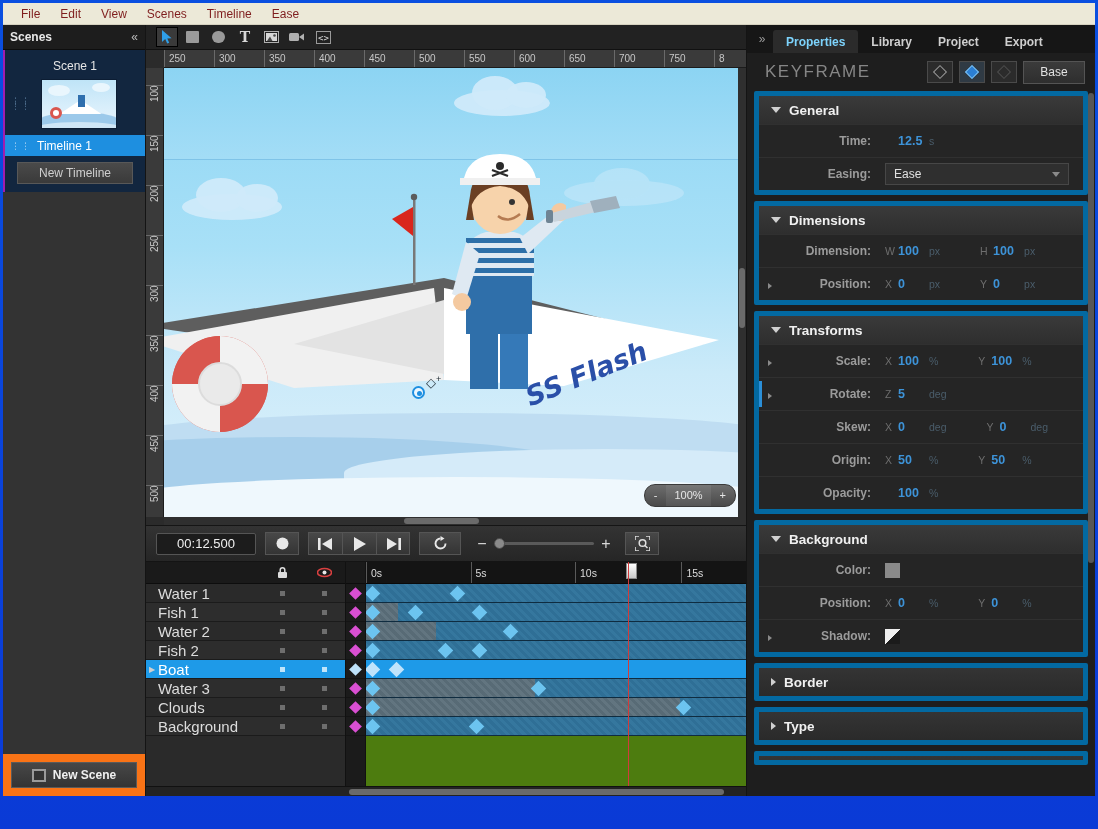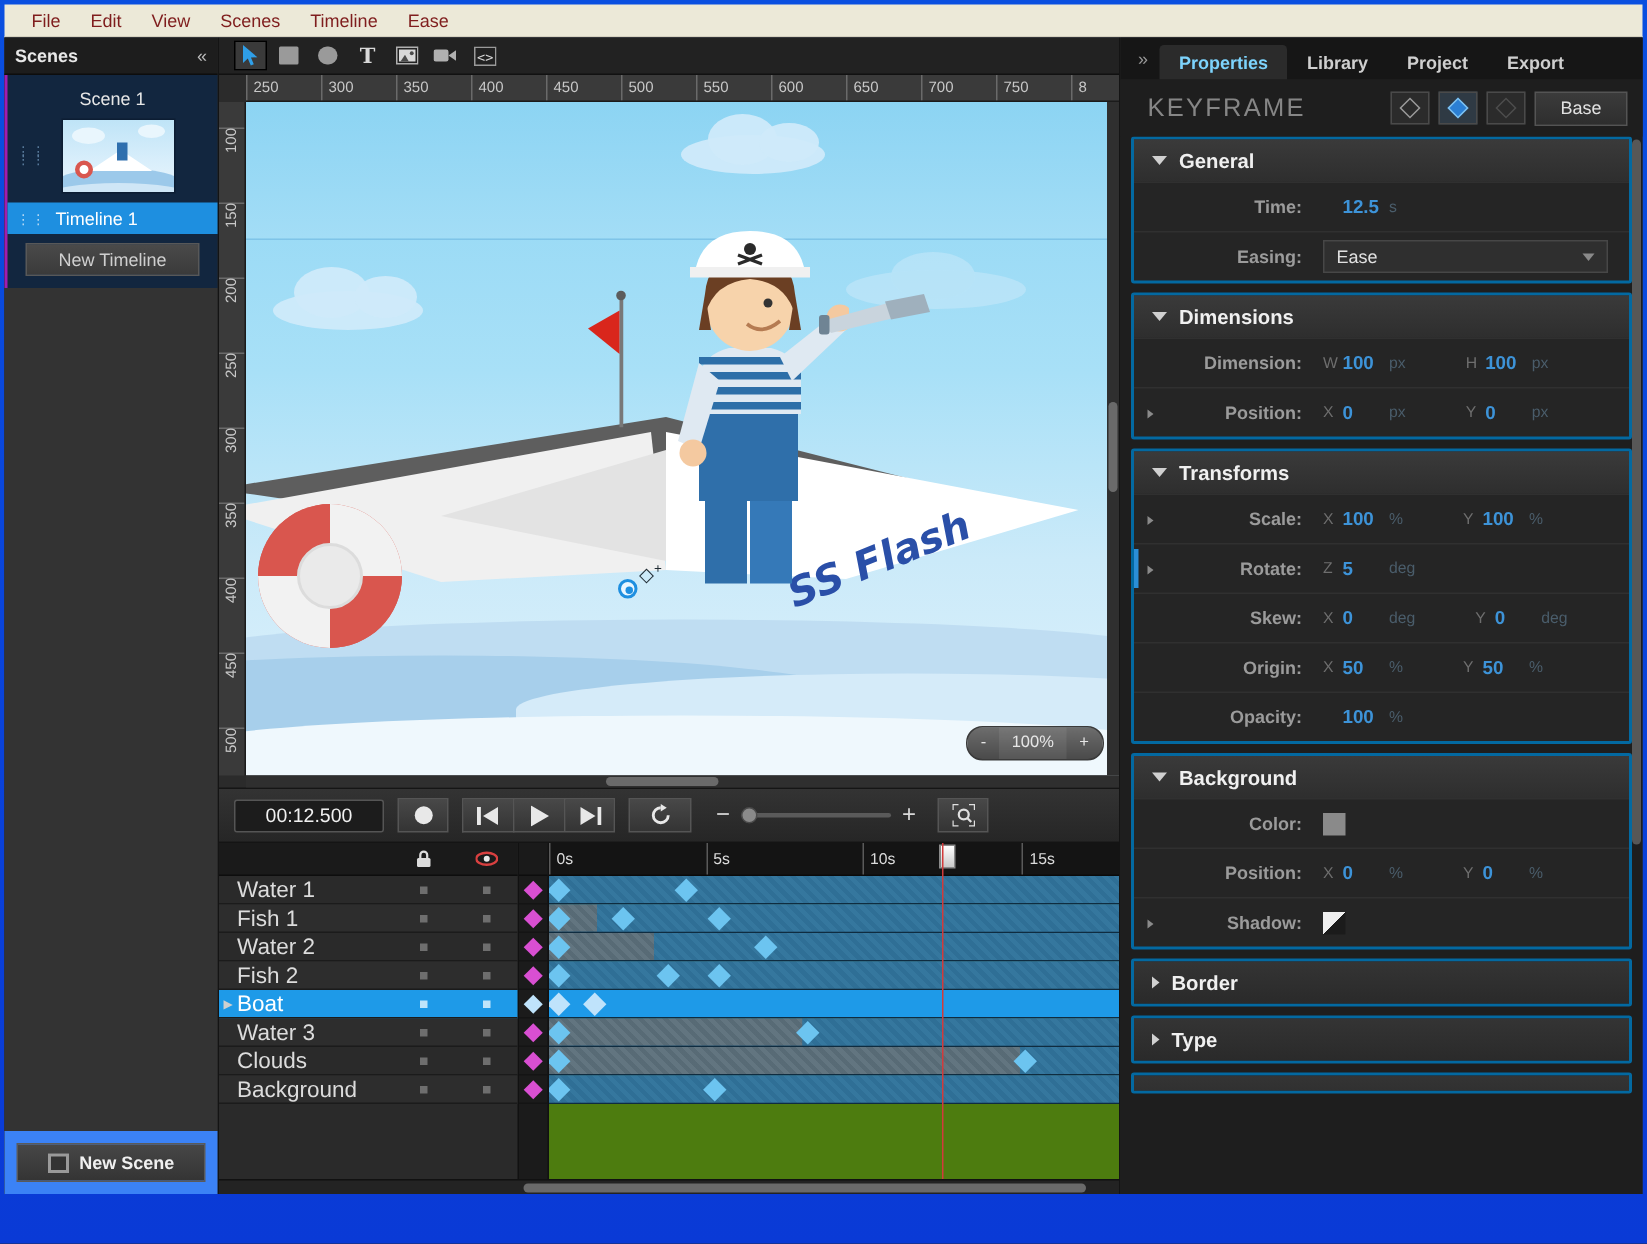--- a/index.html
+++ b/index.html
@@ -61,21 +61,21 @@
   .thumb .t-ring{position:absolute;left:8px;top:27px;width:12px;height:12px;border-radius:50%;
            border:3px solid #d9564e;background:#fff;}
   .tl-item { margin-top:6px; height:21px; display:flex; align-items:center;
              background:#1e8fe0; padding-left:6px; }
   .tl-item .grip2 { color:#bcdcf5; font-size:9px; letter-spacing:1px; margin-right:6px; }
   .tl-item span.n { color:#fff; font-size:12px; }
   .new-tl { margin:6px 12px 4px; height:22px; border:1px solid #585858;
             background:linear-gradient(#4a4a4a,#3a3a3a); color:#cfcfcf; font-size:12px;
             display:flex; align-items:center; justify-content:center; cursor:pointer; }
   .scenes-spacer { flex:1; background:#333; }
-  .new-scene-wrap { padding:8px; background:#3b82f6;text-align:right; }
+  .new-scene-wrap { padding:8px; background:#f97316;text-align:right; }
   .new-scene { height:26px; border:1px solid #5a5a5a; background:linear-gradient(#474747,#343434);
             display:flex; align-items:center; justify-content:center; gap:7px; cursor:pointer; }
   .new-scene .sq { width:14px; height:13px; border:2px solid #9a9a9a; background:#333; }
   .new-scene span { color:#f0f0f0; font-size:12px; font-weight:bold; }
   
   .center { flex:1; display:flex; flex-direction:column; background:#2b2b2b;
             border-right:1px solid #141414; min-width:0; }
   .c-toolbar { height:25px; background:#222; display:flex; align-items:center;
                padding-left:10px; gap:4px; border-bottom:1px solid #111; }
   .tool { width:22px; height:20px; display:flex; align-items:center; justify-content:center;
@@ -199,21 +199,21 @@
   .kfbtn { width:26px; height:22px; border:1px solid #4a4a4a; background:#2b2b2b;
           display:flex; align-items:center; justify-content:center; cursor:pointer; }
   .kfbtn.act { background:#2f3a44; }
   .kfbtn .dia { width:10px; height:10px; transform:rotate(45deg); border:1px solid #9a9a9a; }
   .kfbtn.act .dia { background:#2b7fd4; border-color:#7fc2ef; }
   .kfbtn.dim .dia { border-color:#4d4d4d; }
   .basebtn { width:62px; height:23px; border:1px solid #545454; color:#e2e2e2; font-size:12px;
           background:linear-gradient(#3b3b3b,#2e2e2e); display:flex; align-items:center;
           justify-content:center; cursor:pointer; }
   .props-scroll { flex:1; overflow:hidden; padding:0 7px 6px; position:relative; }
-  .grp { border:2px solid #0369a1; margin-bottom:6px; background:#252525; border-radius:2px; }
+  .grp { border:5px solid #0369a1; margin-bottom:6px; background:#252525; border-radius:2px; }
   .grp-hd { height:28px; display:flex; align-items:center; gap:8px; padding-left:12px;
           background:linear-gradient(#3a3a3a,#2e2e2e); cursor:pointer; }
   .grp-hd .tri { width:0; height:0; border-left:5px solid #d0d0d0;
           border-top:4px solid transparent; border-bottom:4px solid transparent; }
   .grp-hd.open .tri { border-left:5px solid transparent; border-right:5px solid transparent;
           border-top:6px solid #d0d0d0; border-bottom:0; }
   .grp-hd .gt { color:#f0f0f0; font-size:13.5px; font-weight:bold; }
   .prow { height:33px; display:flex; align-items:center; border-top:1px solid #303030;
           position:relative; }
   .prow.acc:before { content:""; position:absolute; left:0; top:3px; bottom:3px; width:3px;

